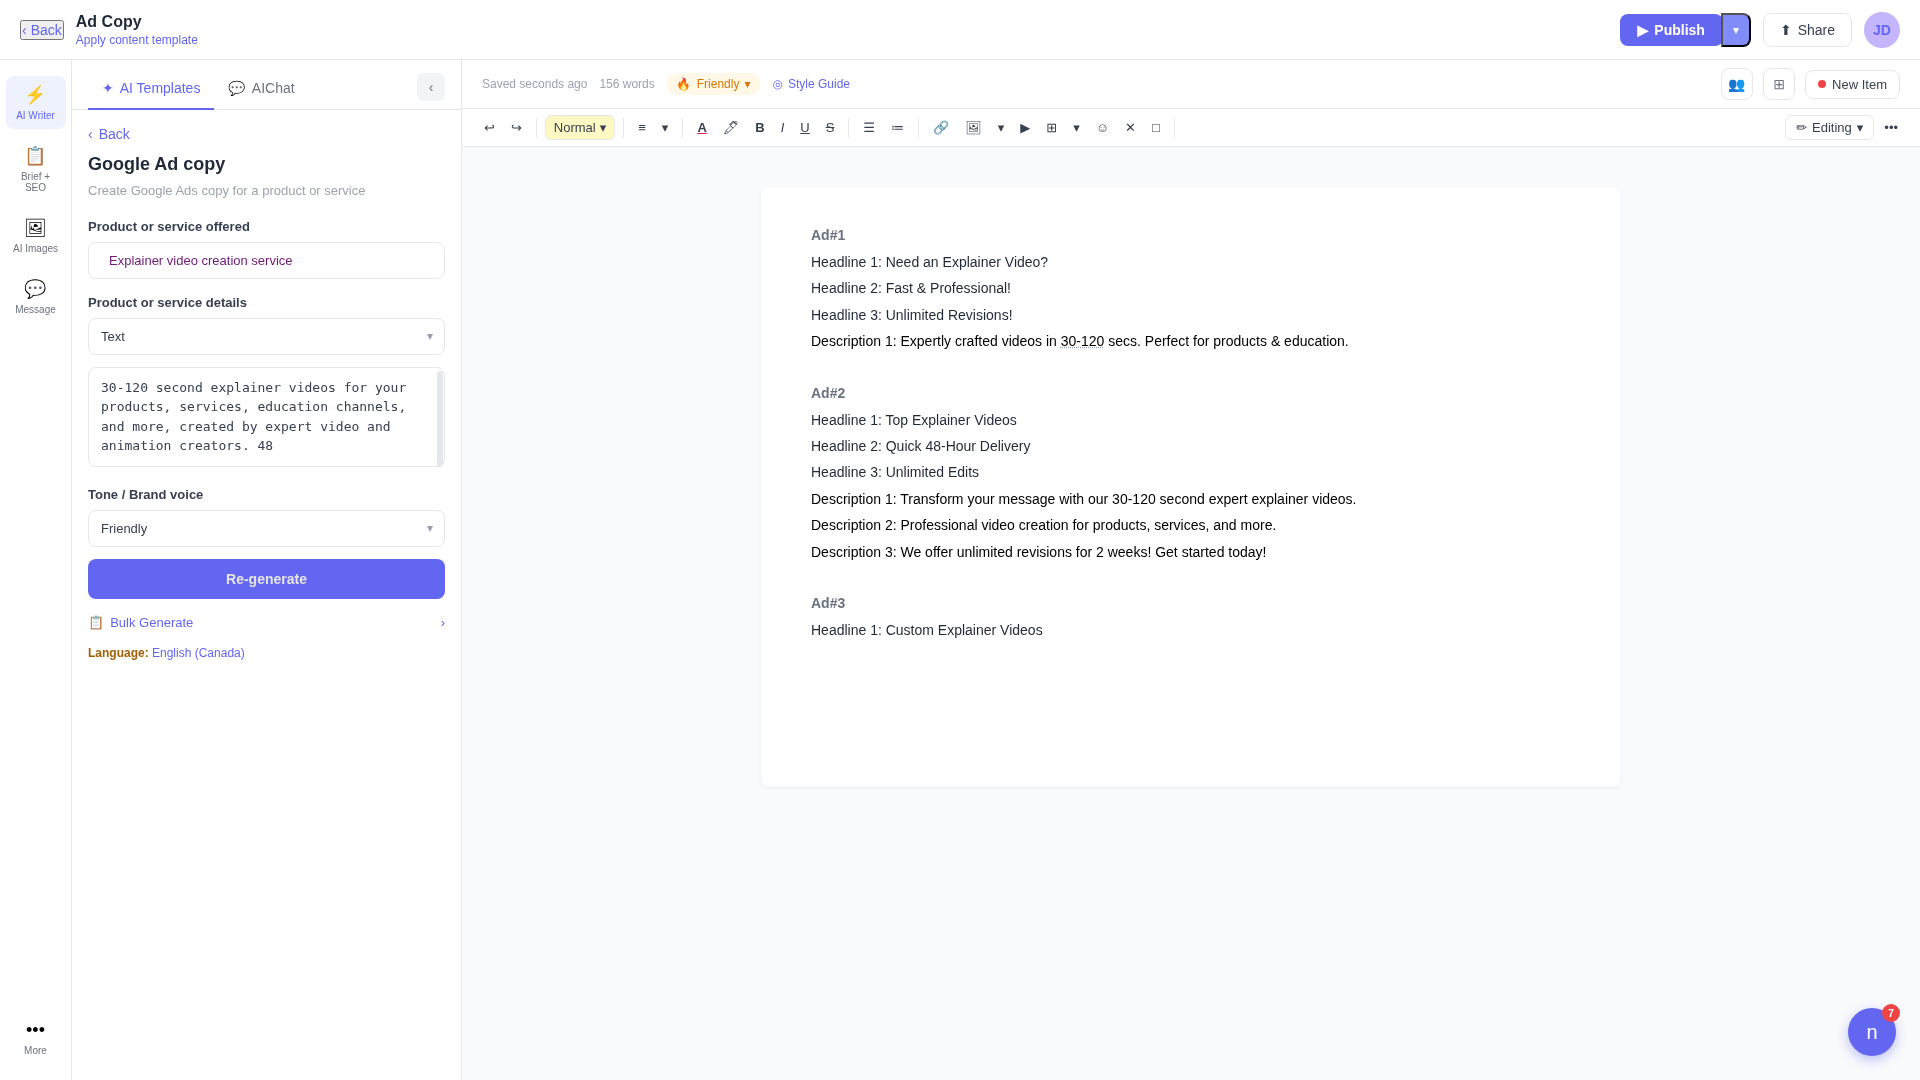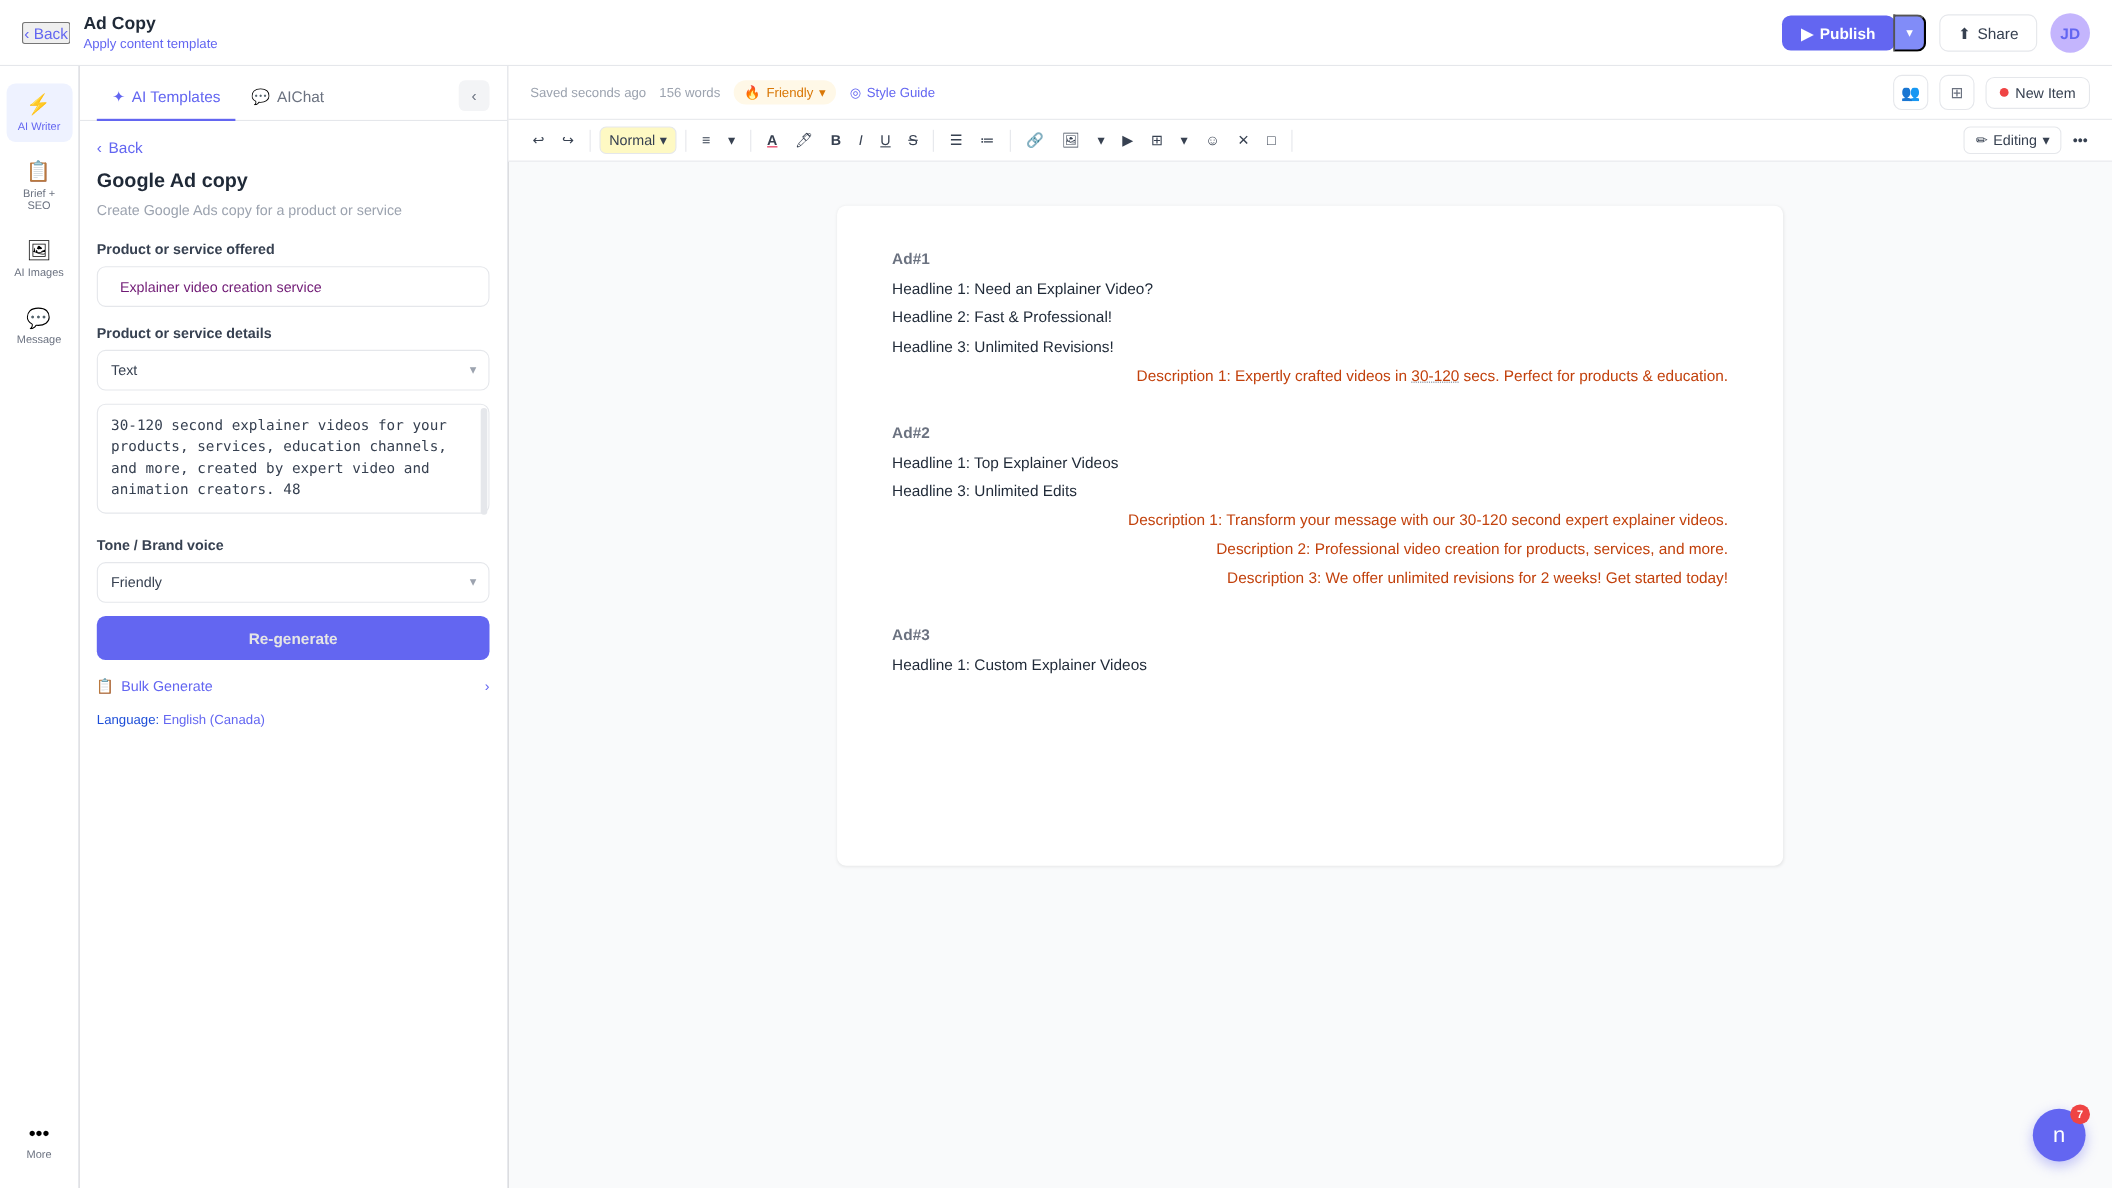--- a/index.html
+++ b/index.html
@@ -223,21 +223,21 @@
       gap: 8px;
       color: #6366f1;
       font-size: 13px;
       cursor: pointer;
       font-weight: 500;
       justify-content: space-between;
       margin-bottom: 16px;
     }
     .bulk-left { display: flex; align-items: center; gap: 6px; }
     .language-row { font-size: 12px; color: #9ca3af; }
-    .language-row span { color: #1d4ed8; font-weight: 400; }
+    .language-row span { color: #a16207; font-weight: 700; }
 
     
     .editor-area {
       flex: 1;
       background: #f9fafb;
       display: flex;
       flex-direction: column;
       overflow: hidden;
     }
     .editor-topbar {
@@ -357,21 +357,21 @@
       margin: 0 auto;
       background: #fff;
       border-radius: 8px;
       padding: 40px 50px;
       min-height: 600px;
       box-shadow: 0 1px 3px rgba(0,0,0,0.08);
     }
     .ad-section { margin-bottom: 32px; }
     .ad-label { font-size: 14px; font-weight: 600; color: #6b7280; margin-bottom: 8px; }
     .ad-headline { font-size: 14px; color: #1f2937; margin-bottom: 4px; line-height: 1.6; }
-    .ad-description { font-size: 14px; color: #c2410c; margin-bottom: 4px; line-height: 1.6; text-align: right; }
+    .ad-description { font-size: 14px; color: #000000; margin-bottom: 4px; line-height: 1.6; }
     .underline-dotted { text-decoration: underline; text-decoration-style: dotted; text-decoration-color: #9ca3af; }
 
     
     ::-webkit-scrollbar { width: 6px; height: 6px; }
     ::-webkit-scrollbar-track { background: #f1f1f1; }
     ::-webkit-scrollbar-thumb { background: #d1d5db; border-radius: 3px; }
 
     
     .chat-bubble {
       position: fixed;
@@ -608,20 +608,21 @@
           <div class="ad-label">Ad#1</div>
           <div class="ad-headline">Headline 1: Need an Explainer Video?</div>
           <div class="ad-headline">Headline 2: Fast &amp; Professional!</div>
           <div class="ad-headline">Headline 3: Unlimited Revisions!</div>
           <div class="ad-description">Description 1: Expertly crafted videos in <span class="underline-dotted">30-120</span> secs. Perfect for products &amp; education.</div>
         </div>
 
         <div class="ad-section">
           <div class="ad-label">Ad#2</div>
           <div class="ad-headline">Headline 1: Top Explainer Videos</div>
+          <div class="ad-headline">Headline 2: Quick 48-Hour Delivery</div>
           <div class="ad-headline">Headline 3: Unlimited Edits</div>
           <div class="ad-description">Description 1: Transform your message with our 30-120 second expert explainer videos.</div>
           <div class="ad-description">Description 2: Professional video creation for products, services, and more.</div>
           <div class="ad-description">Description 3: We offer unlimited revisions for 2 weeks! Get started today!</div>
         </div>
 
         <div class="ad-section">
           <div class="ad-label">Ad#3</div>
           <div class="ad-headline">Headline 1: Custom Explainer Videos</div>
         </div>

